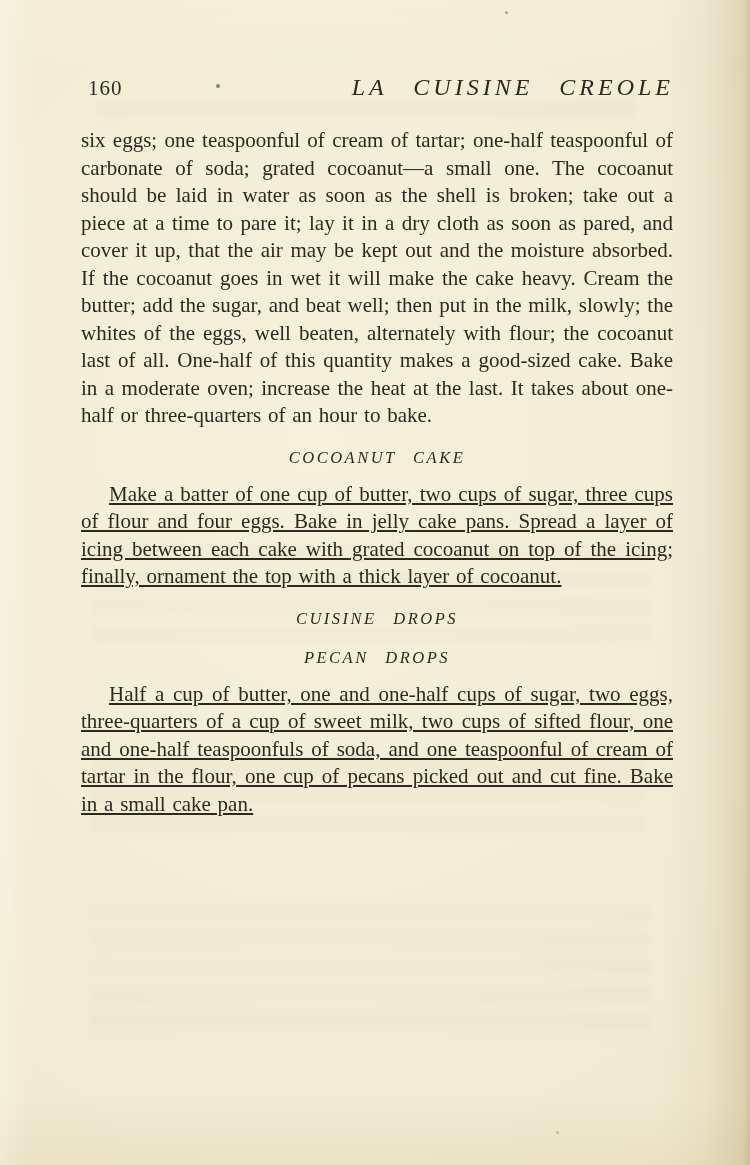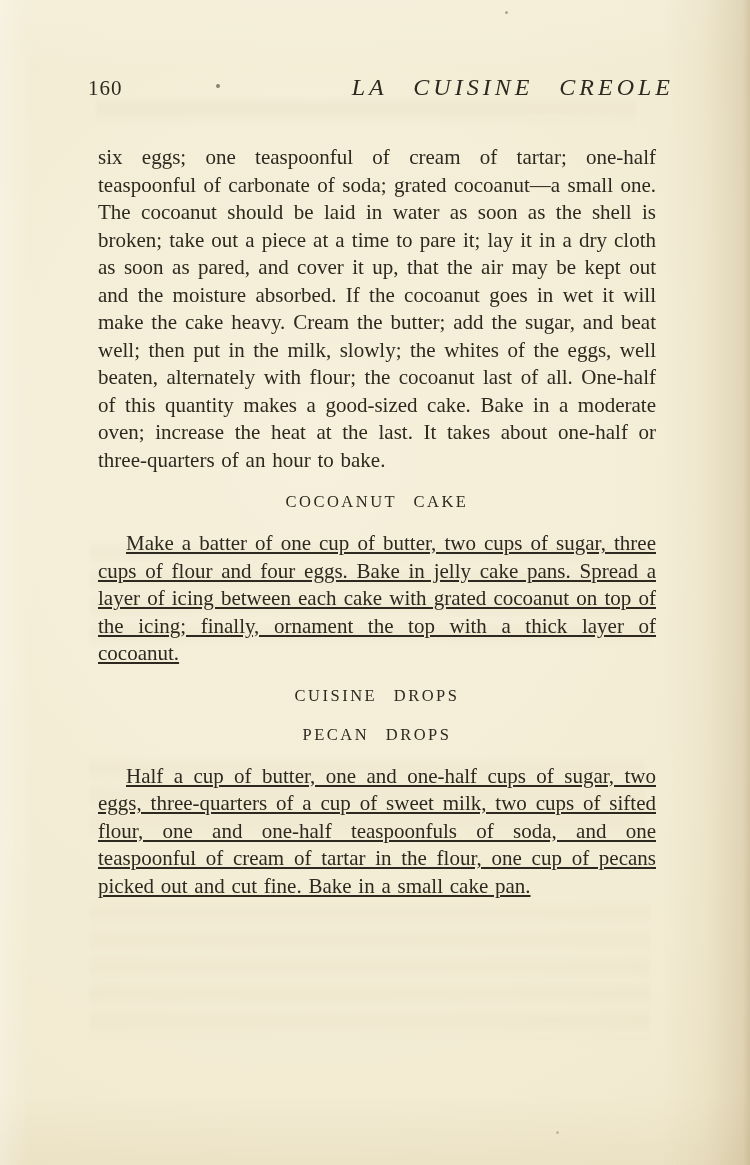--- a/index.html
+++ b/index.html
@@ -60,36 +60,37 @@
     position: absolute;
     top: 127px;
     left: 81px;
     width: 592px;
     font-size: 21px;
     line-height: 27.5px;
     text-align: justify;
     text-align-last: left;
   }
   .para {
-    margin: 17px;
+    margin: 0;
     word-spacing: 1.5px;
   }
   .para.indented {
     text-indent: 28px;
     text-decoration: underline;
   }
   .recipe-heading {
     margin: 17px 0 12px 0;
     text-align: center;
     text-align-last: center;
     font-size: 16.5px;
     font-weight: normal;
     letter-spacing: 2.5px;
     word-spacing: 10px;
     line-height: 22px;
+    font-style: italic;
   }
   
   .ghost {
     position: absolute;
     pointer-events: none;
     opacity: 0.10;
     filter: blur(1.5px);
     background: repeating-linear-gradient(
       180deg,
       rgba(150,120,70,0.0) 0px,

